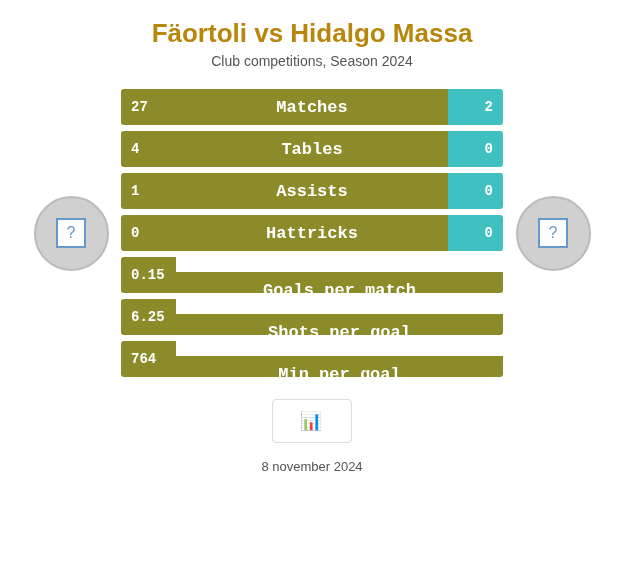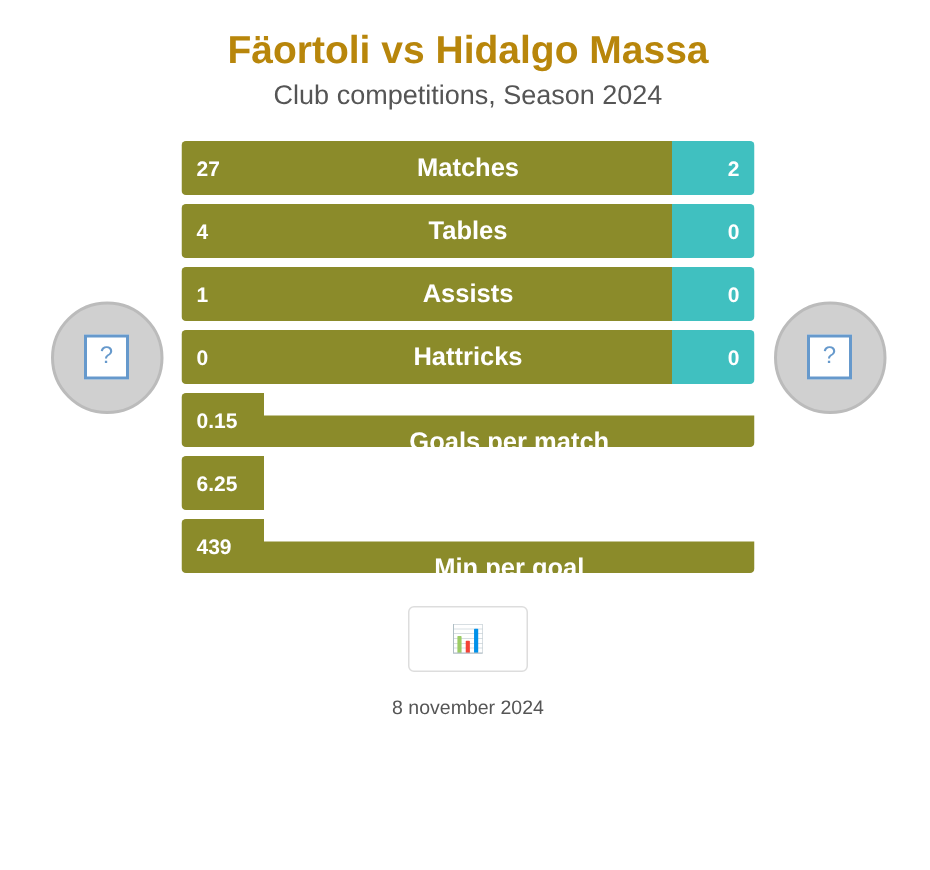--- a/index.html
+++ b/index.html
@@ -24,21 +24,21 @@
 
     .title {
       font-size: 26px;
       font-weight: bold;
       color: #b8860b;
       text-align: center;
       margin-bottom: 4px;
     }
 
     .subtitle {
-      font-size: 18px;
+      font-size: 14px;
       color: #555;
       text-align: center;
       margin-bottom: 20px;
     }
 
     .main-row {
       display: flex;
       align-items: center;
       justify-content: center;
       width: 100%;
@@ -75,20 +75,21 @@
       font-size: 16px;
       color: #6699cc;
       background: #fff;
     }
 
     .stats-container {
       display: flex;
       flex-direction: column;
       gap: 6px;
       width: 382px;
+      font-family: Liberation Mono, monospace;
     }
 
     .stat-row {
       display: flex;
       align-items: center;
       height: 36px;
       border-radius: 3px;
       overflow: hidden;
     }
 
@@ -208,23 +209,24 @@
           <div class="stat-left">0</div>
           <div class="stat-center">Hattricks</div>
           <div class="stat-right">0</div>
         </div>
         <div class="stat-row no-right">
           <div class="stat-left">0.15</div>
           <div class="stat-center">Goals per match</div>
         </div>
         <div class="stat-row no-right">
           <div class="stat-left">6.25</div>
+          <div class="stat-center">Shots per goal</div>
         </div>
         <div class="stat-row no-right">
-          <div class="stat-left">439</div>
+          <div class="stat-left">764</div>
           <div class="stat-center">Min per goal</div>
         </div>
       </div>
 
     <div class="avatar">
       <div class="avatar-circle">
         <div class="question-box">?</div>
       </div>
     </div>
   </div>

